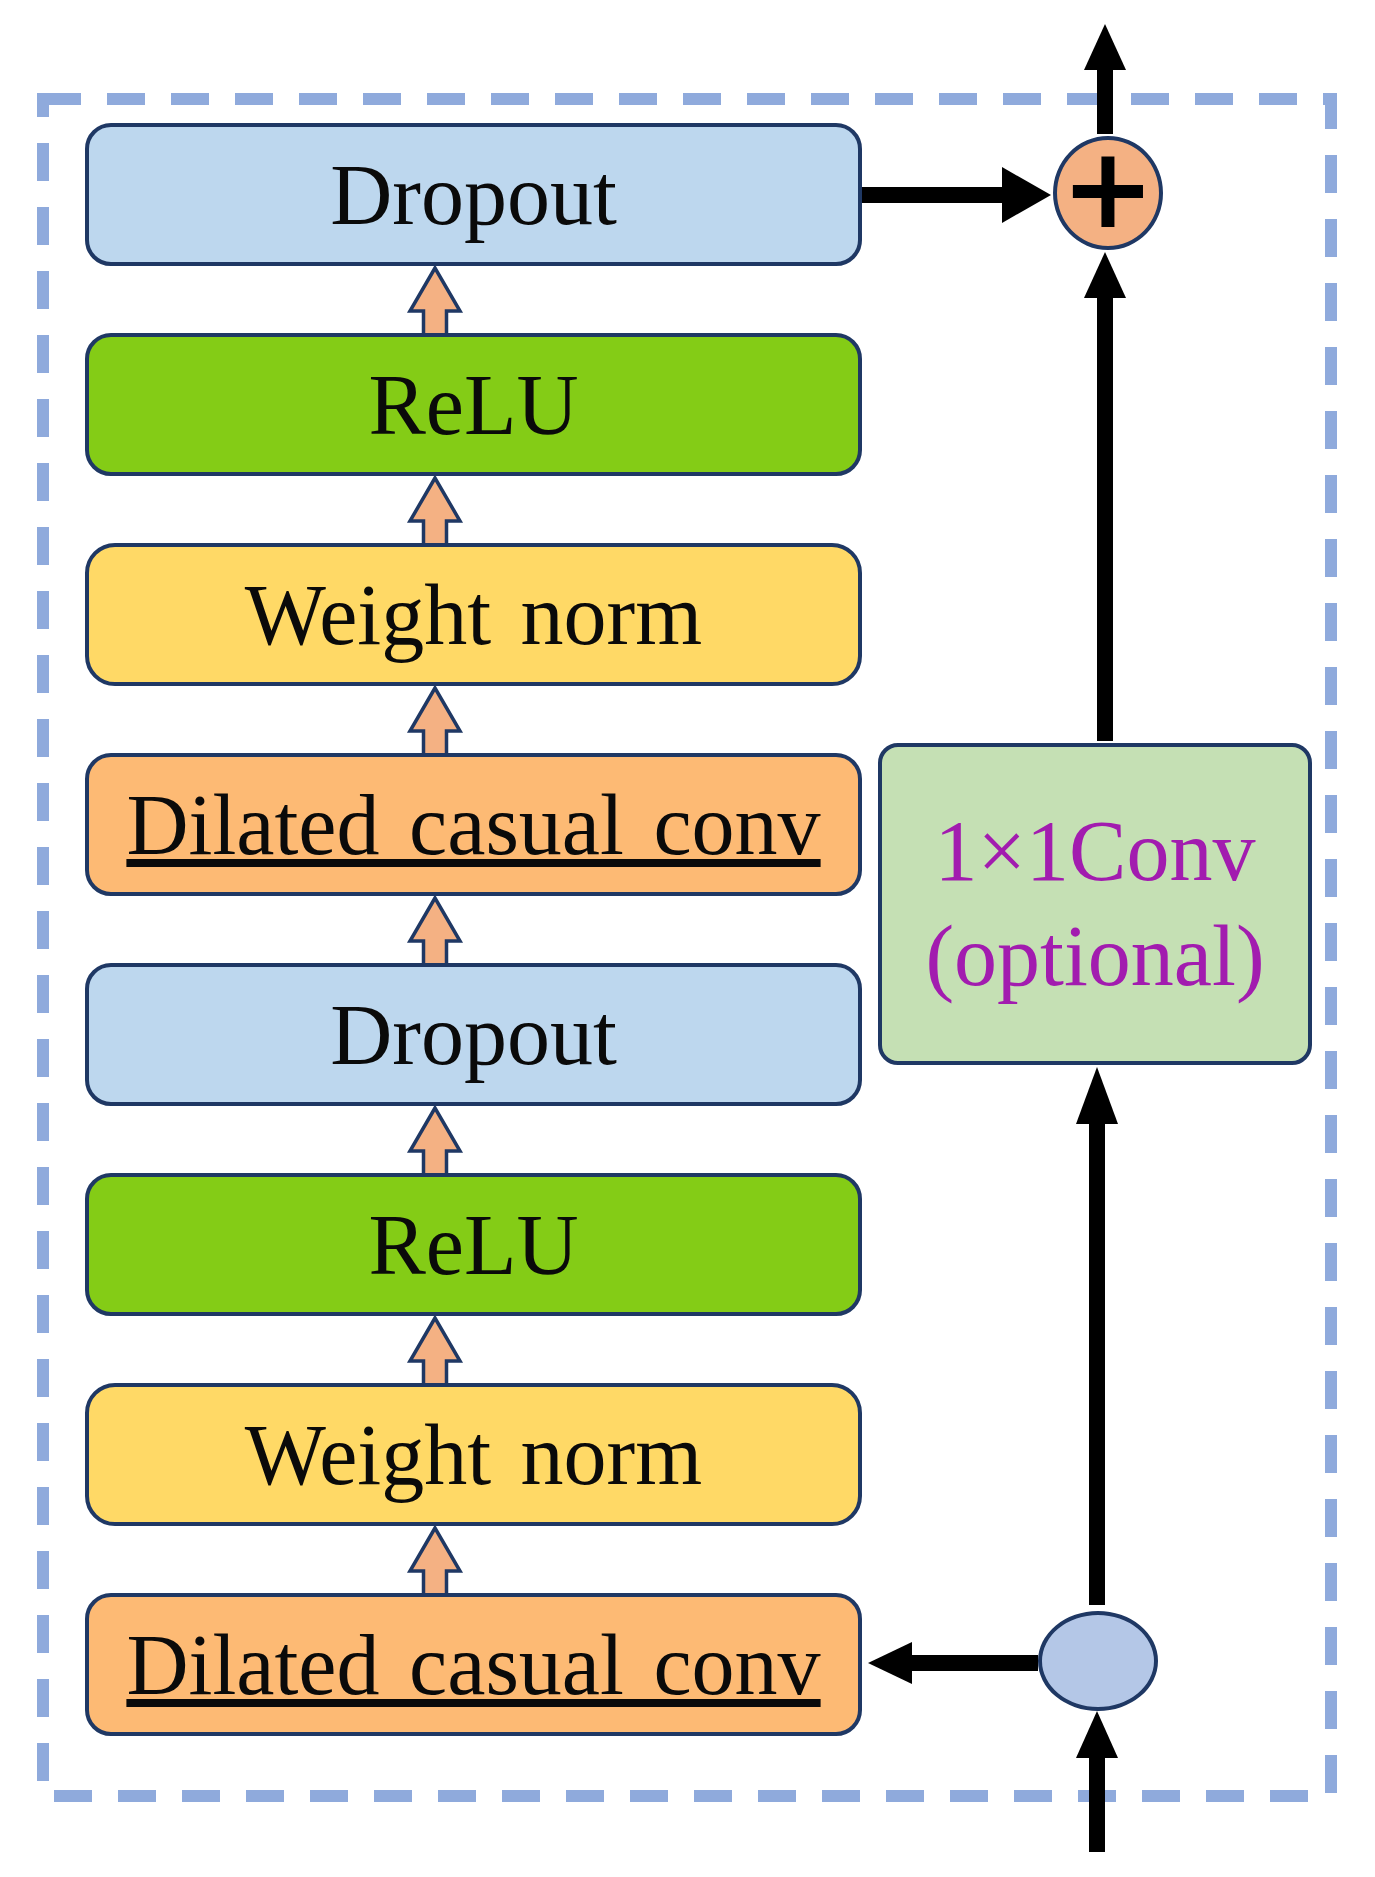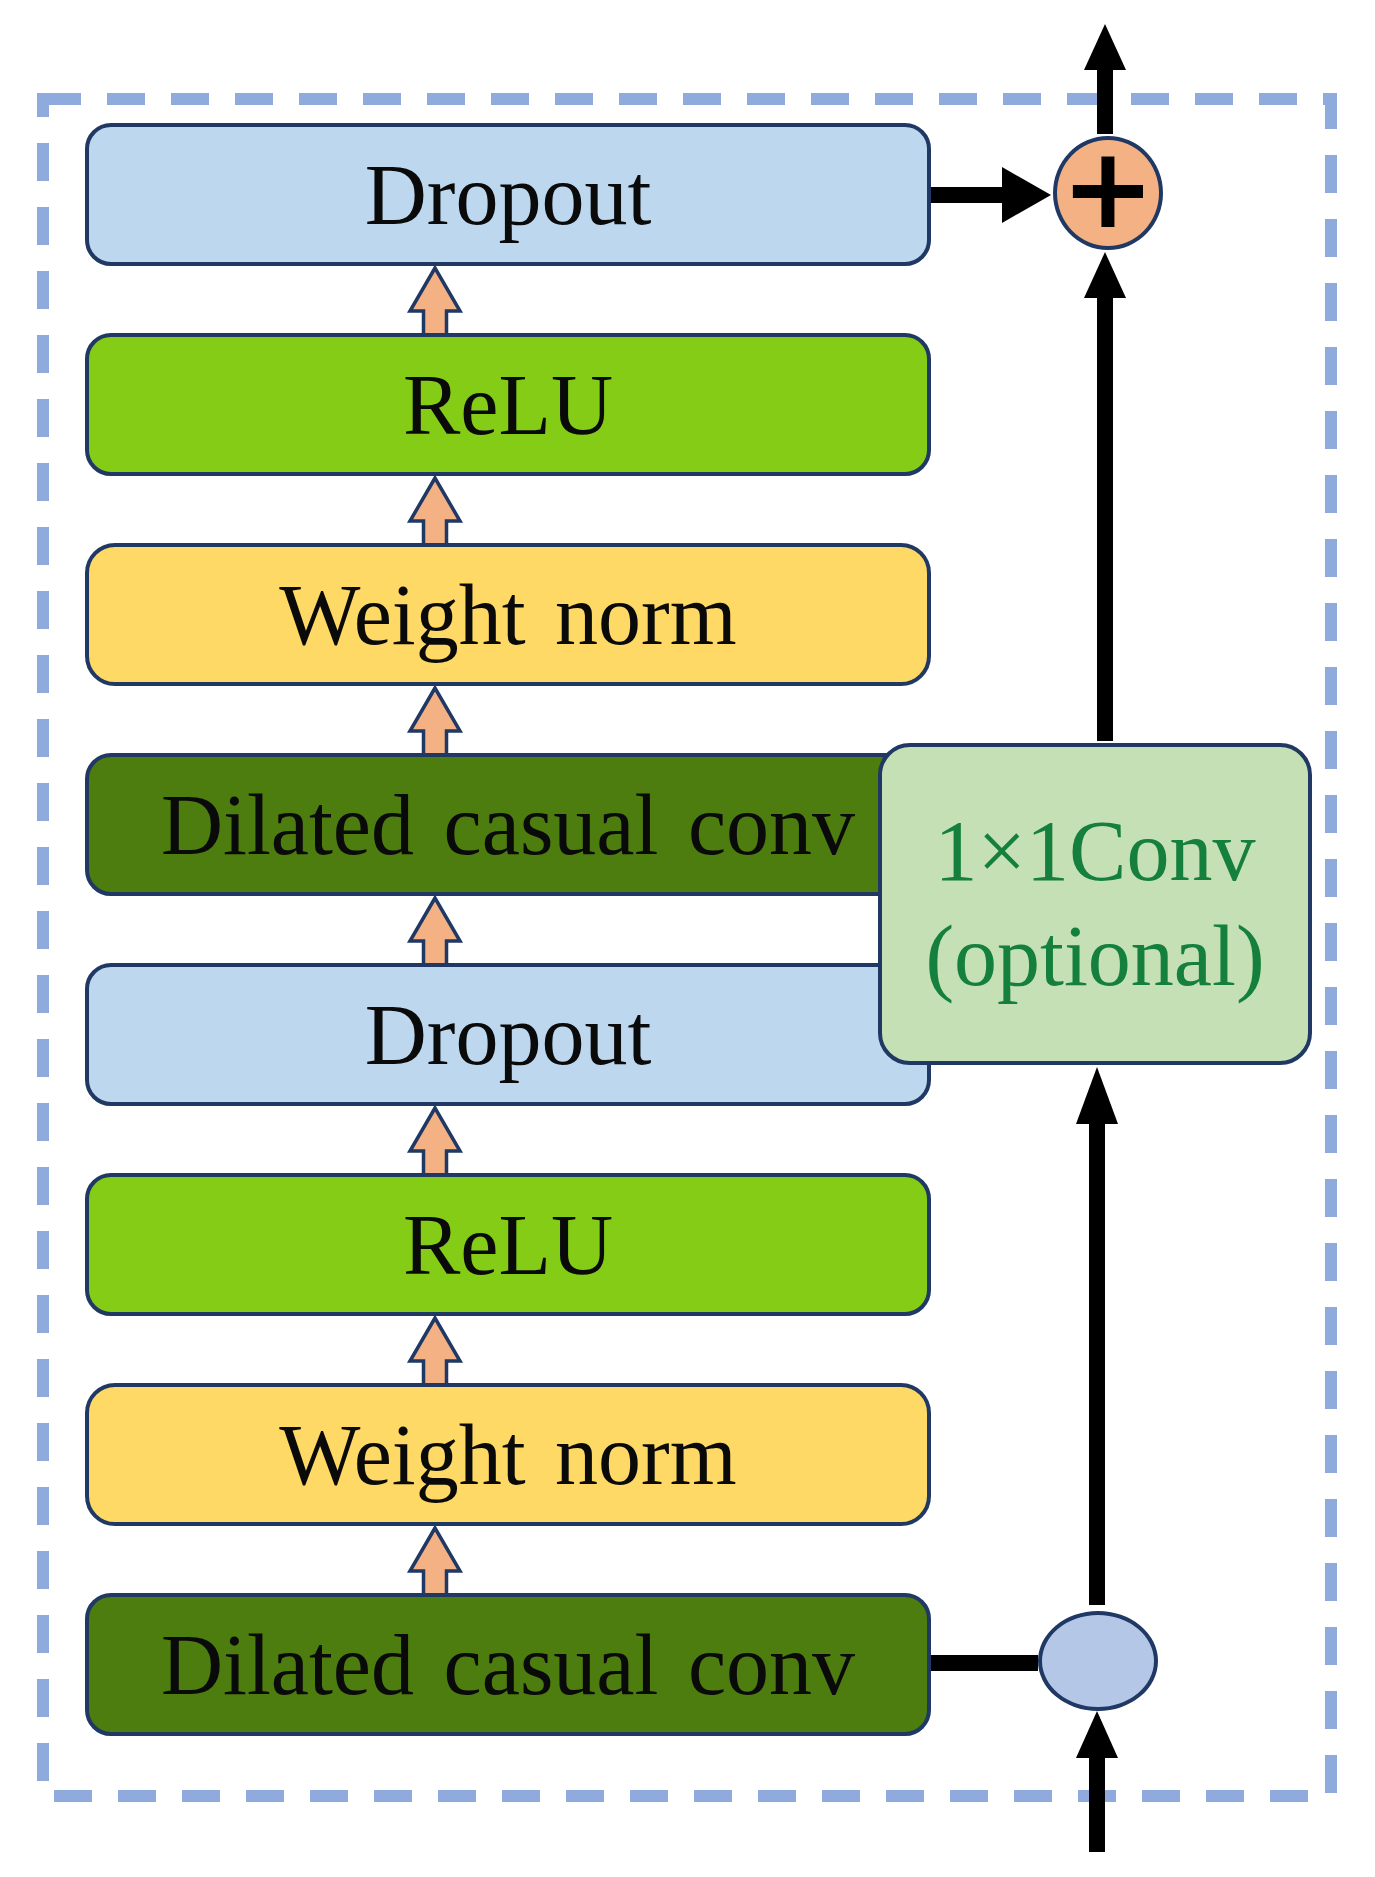--- a/index.html
+++ b/index.html
@@ -7,42 +7,42 @@
     position:relative;
     width:1375px;height:1877px;
     background:#ffffff;
     font-family:"Liberation Serif","DejaVu Serif",serif;
     overflow:hidden;
   }
   .layer{position:absolute;left:0;top:0;width:1375px;height:1877px;}
   svg.layer{z-index:0;}
   .node{
     position:absolute;
-    left:85px;width:846px;height:143px;
+    left:85px;width:777px;height:143px;
     box-sizing:border-box;
     border:4px solid #1F3864;
     border-radius:26px;
     display:flex;align-items:center;justify-content:center;
     font-size:86px;color:#0a0a0a;
     word-spacing:8px;
     z-index:1;
     white-space:nowrap;
   }
   .c-blue  {background:#BDD7EE;}
   .c-green {background:#84cc16;}
   .c-yellow{background:#FFD966;border-radius:30px;}
-  .c-peach {background:#4d7c0f;}
+  .c-peach {background:#fdba74;text-decoration:underline;}
   .pos1{top:123px;} .pos2{top:333px;} .pos3{top:543px;} .pos4{top:753px;}
   .pos5{top:963px;} .pos6{top:1173px;} .pos7{top:1383px;} .pos8{top:1593px;}
   .sidebox{
     position:absolute;left:878px;top:743px;width:434px;height:322px;
     box-sizing:border-box;
-    background:#C5E0B4;border:4px solid #1F3864;border-radius:32px;
+    background:#C5E0B4;border:4px solid #1F3864;border-radius:20px;
     display:flex;flex-direction:column;align-items:center;justify-content:center;
-    font-size:86px;line-height:1.22;color:#15803d;z-index:1;
+    font-size:86px;line-height:1.22;color:#a21caf;z-index:1;
   }
   .sumnode{
     position:absolute;left:1053px;top:136px;width:110px;height:114px;
     box-sizing:border-box;
     background:#F4B183;border:4px solid #1F3864;border-radius:50%;
     display:flex;align-items:center;justify-content:center;
     z-index:1;
   }
   .sumnode span{
     font-family:"DejaVu Sans",sans-serif;

